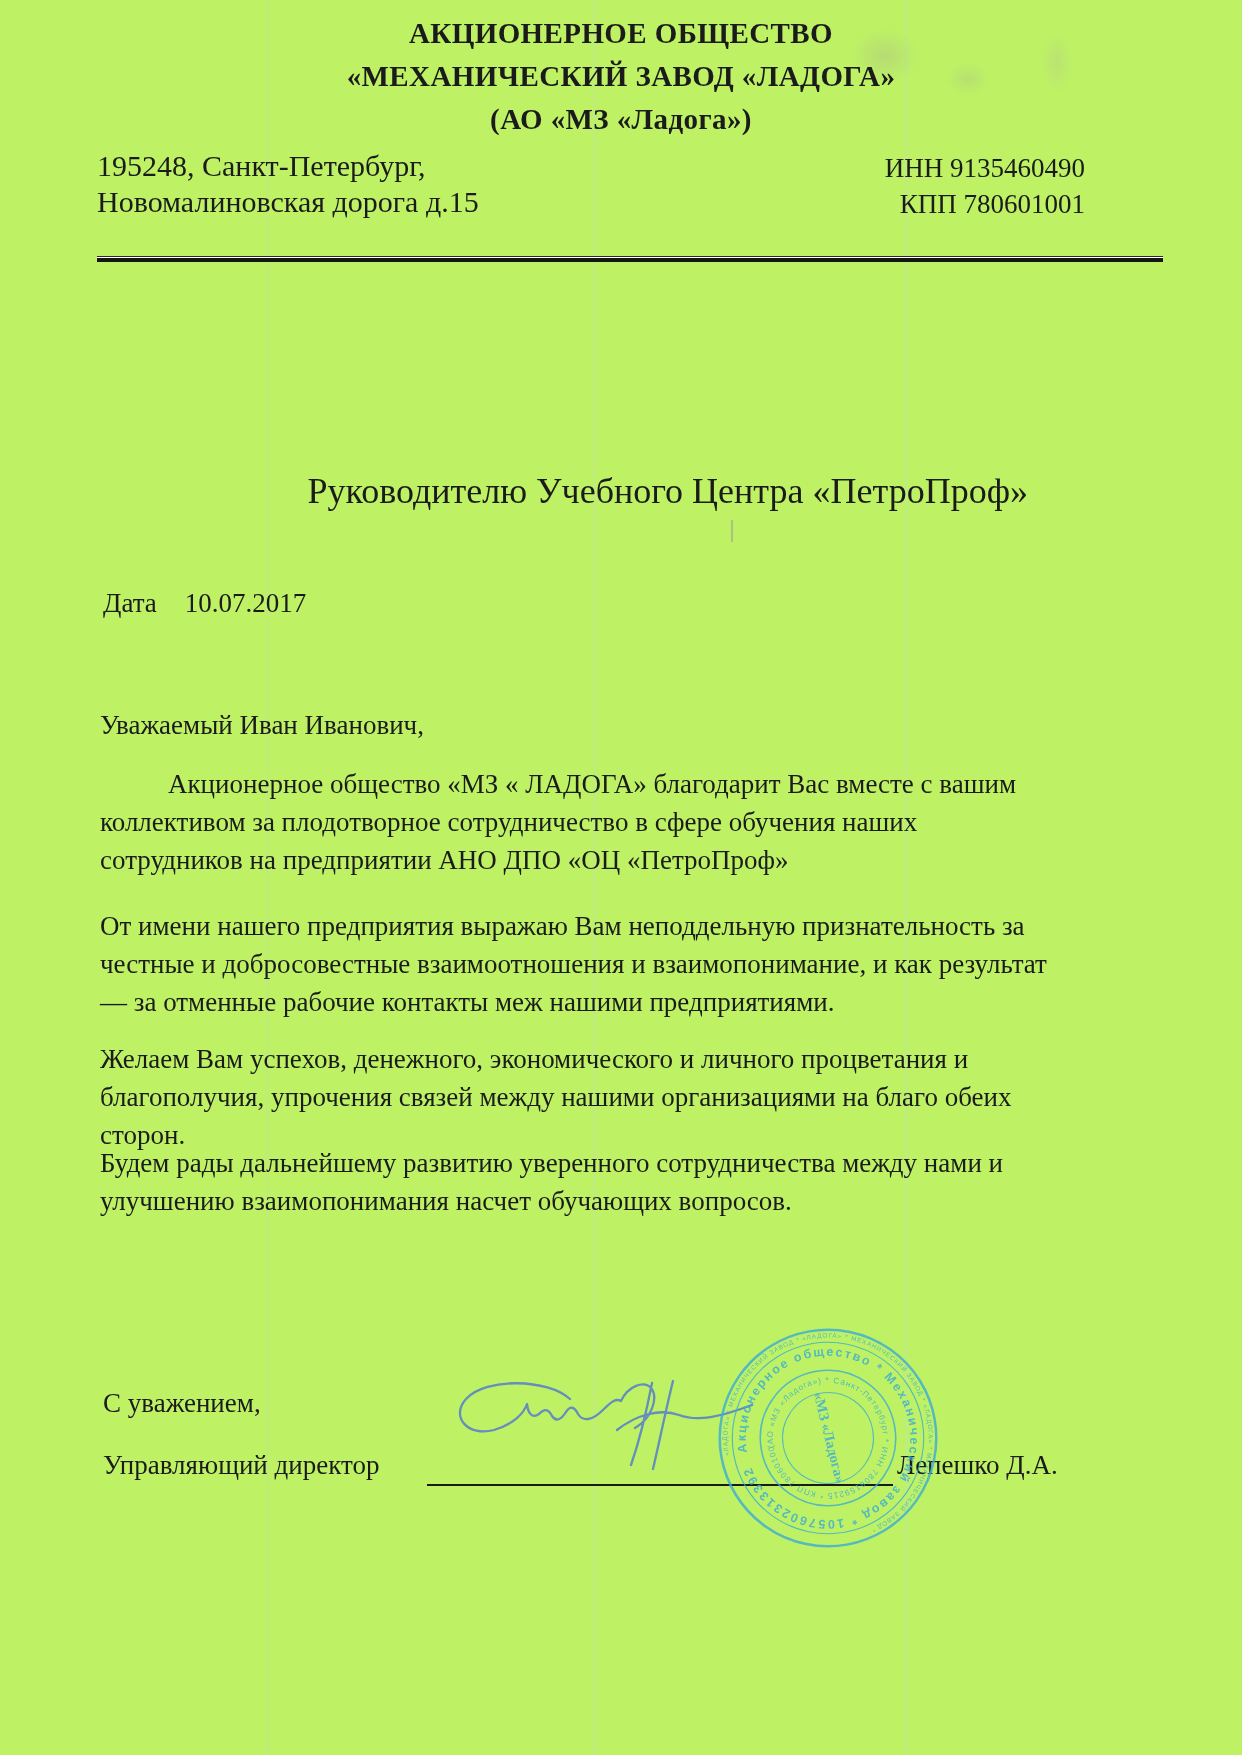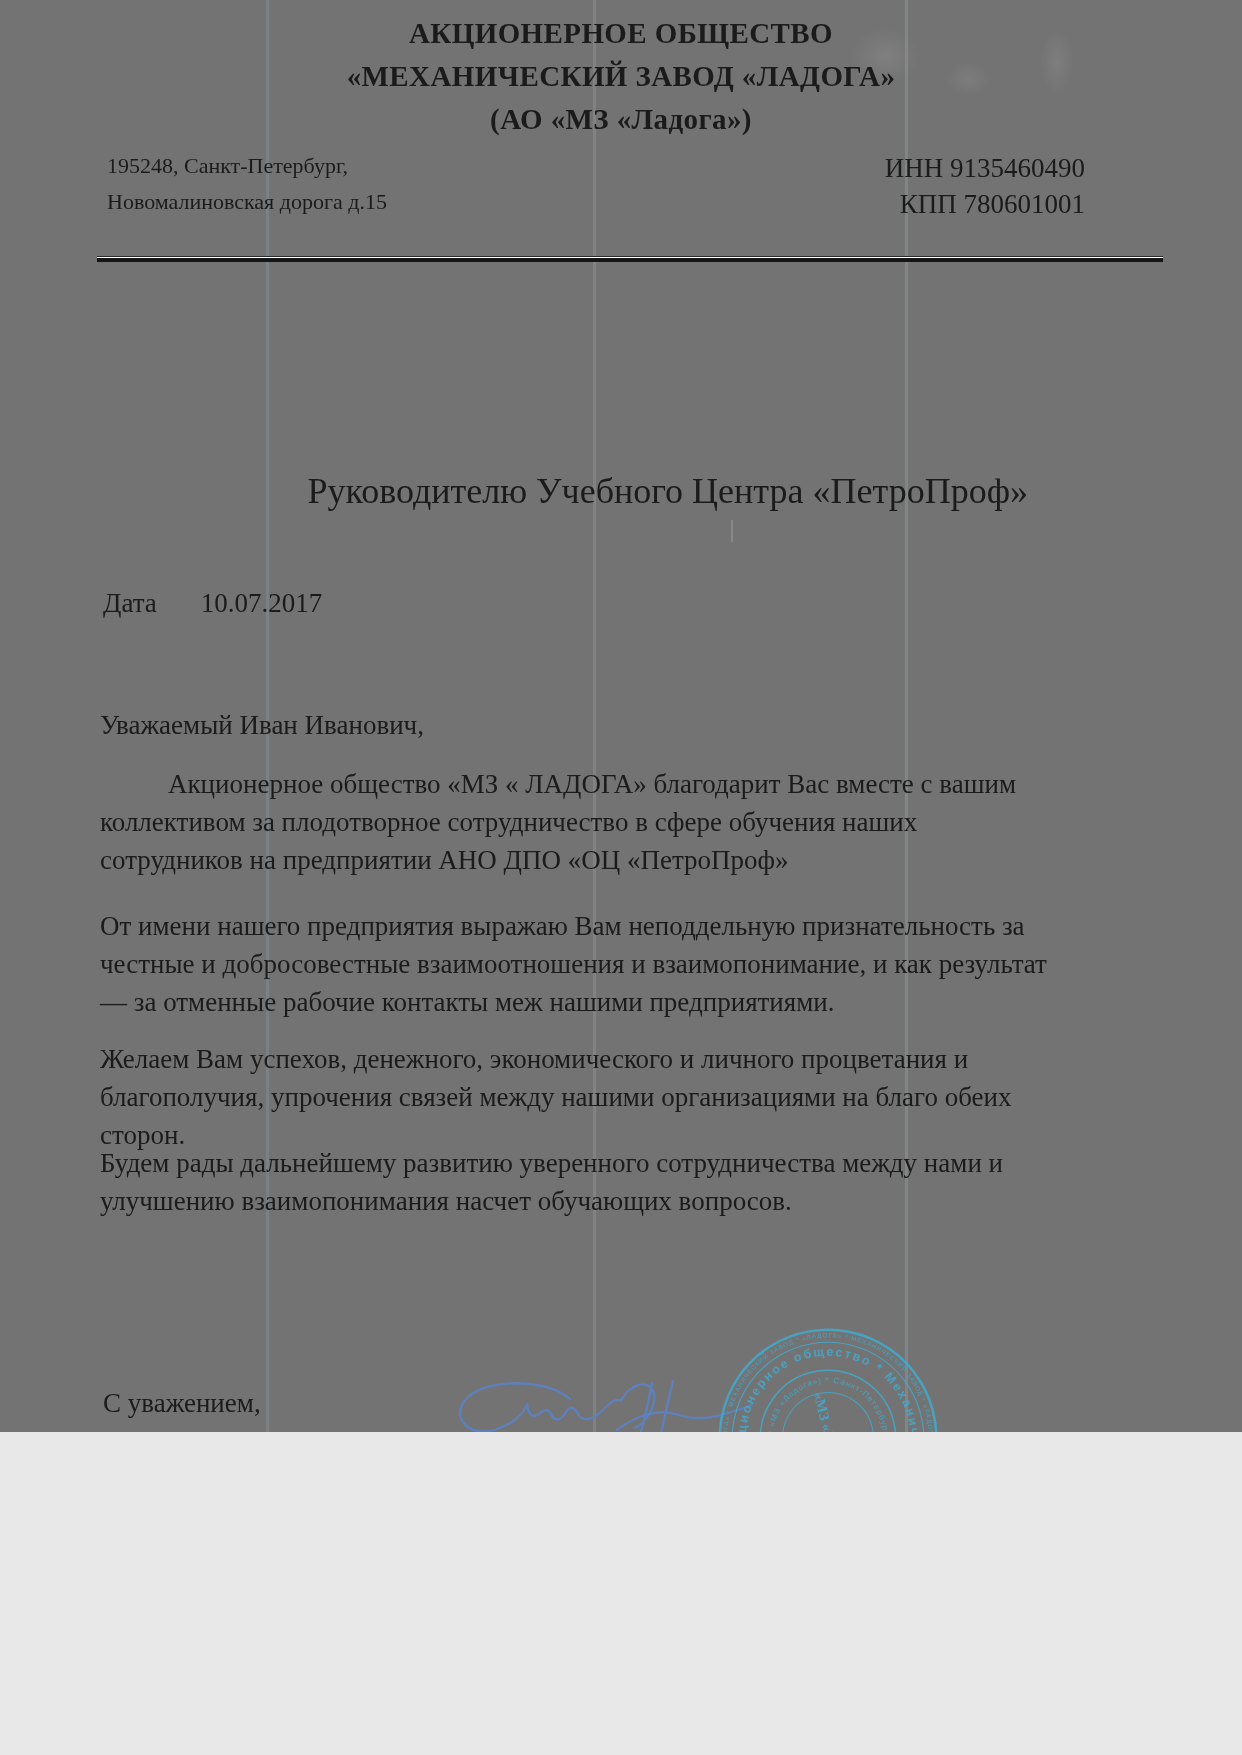--- a/index.html
+++ b/index.html
@@ -1,38 +1,38 @@
 <!DOCTYPE html>
 <html><head>
 <meta charset="utf-8">
 <style>
   html,body{margin:0;padding:0;background:#e8e8e8;}
   .page{
     position:relative;
-    width:1242px;height:1432px;
+    width:1242px;height:1755px;
     margin:0 auto;
-    background:#737373;
+    background:#bef264;
     overflow:hidden;
     font-family:"Liberation Serif","DejaVu Serif",serif;
     color:#1b1b1b;
   }
   
   .streak{position:absolute;top:0;bottom:0;width:3px;pointer-events:none;}
   .smudge{position:absolute;border-radius:50%;pointer-events:none;}
 
   .letterhead{position:absolute;top:12px;left:0;right:0;text-align:center;
     font-weight:bold;font-size:29px;line-height:43px;letter-spacing:.4px;}
-  .addr{position:absolute;top:148px;left:107px;font-size:22px;line-height:36px;}
+  .addr{position:absolute;top:148px;left:97px;font-size:30px;line-height:36px;}
   .codes{position:absolute;top:150px;right:157px;font-size:27px;line-height:36px;text-align:right;}
   .rule{position:absolute;top:256px;left:97px;width:1066px;height:6px;
     background:linear-gradient(#2a2a2a 0 1px,#ffffff 1px 2px,#151515 2px 6px);}
 
   .recipient{position:absolute;top:470px;left:0;right:214px;text-align:right;font-size:36px;}
   .dateline{position:absolute;top:588px;left:103px;font-size:27px;}
-  .dateline .val{margin-left:44px;}
+  .dateline .val{margin-left:28px;}
   .salutation{position:absolute;top:710px;left:100px;font-size:27px;}
 
   .para{position:absolute;left:100px;width:1060px;font-size:27px;}
   .para .ln{line-height:38px;white-space:nowrap;}
   .para .indent{padding-left:68px;}
   .p1{top:765px;} .p2{top:907px;} .p3{top:1040px;} .p4{top:1144px;}
 
   .regards{position:absolute;top:1388px;left:103px;font-size:27px;}
   .role{position:absolute;top:1450px;left:103px;font-size:27px;}
   .sig-underline{position:absolute;top:1484px;left:427px;width:466px;height:2px;background:#1a1a1a;}

